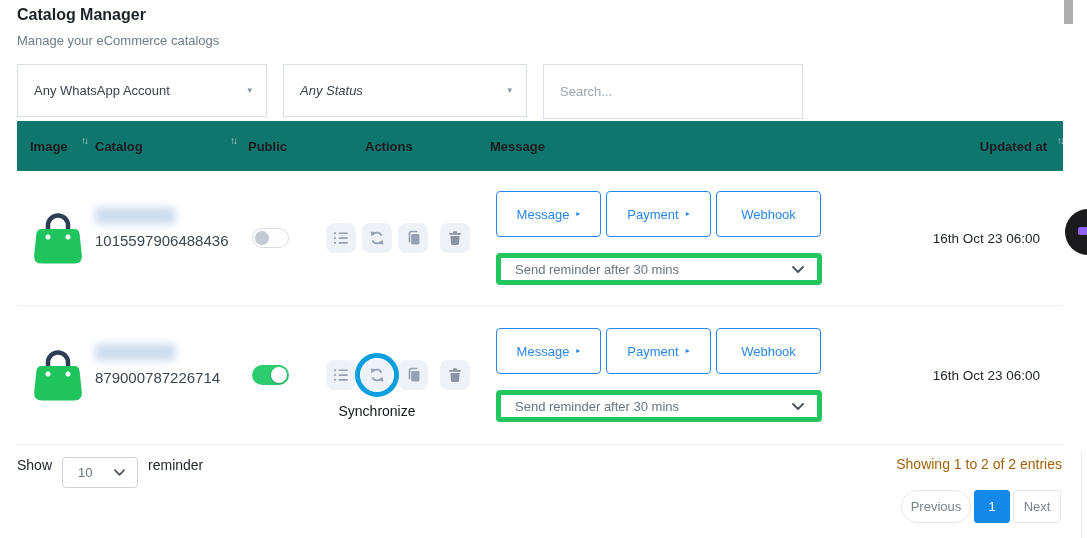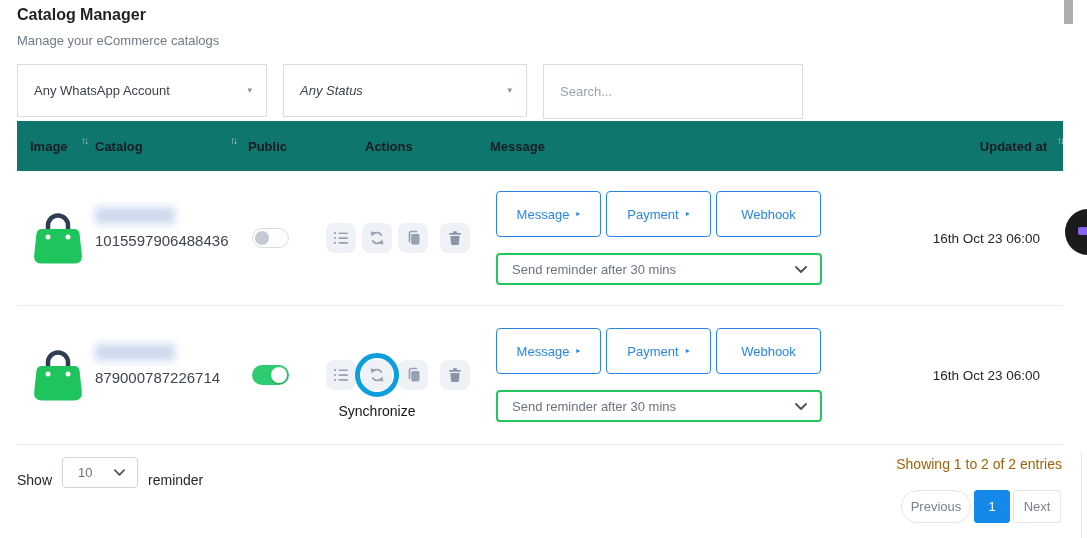--- a/index.html
+++ b/index.html
@@ -81,29 +81,29 @@
   
   .cell-settings-inner { display:flex; flex-direction:column; gap:16px; padding-left:6px; }
   .btn-row { display:flex; gap:5px; }
   .blue-btn {
     width:105px; height:46px; border:1px solid #2787e8; border-radius:4px; background:#fff;
     color:#2787e8; font-size:13px; display:flex; align-items:center; justify-content:center;
     gap:7px; cursor:pointer; font-family:inherit;
   }
   .caret-right { font-size:8px; line-height:1; }
   .reminder-select {
-    width:326px; height:32px; border:2px solid #22c55e; border-radius:4px; background:#fff;
+    width:326px; height:32px; border:5px solid #22c55e; border-radius:4px; background:#fff;
     display:flex; align-items:center; justify-content:space-between; padding:0 13px 0 14px;
     font-size:13px; color:#6a7380; cursor:pointer;
   }
 
   .cell-updated { justify-content:flex-end; padding-right:23px; font-size:13.5px; color:#23272c; }
 
   
-  .show-group { position:absolute; left:17px; top:457px; display:flex; align-items:flex-end; gap:10px; font-size:14px; color:#23272c; }
+  .show-group { position:absolute; left:17px; top:457px; display:flex; align-items:flex-start; gap:10px; font-size:14px; color:#23272c; }
   .page-size-select {
     width:76px; height:31px; border:1px solid #ced4da; border-radius:4px; background:#fff;
     display:flex; align-items:center; justify-content:space-between; padding:0 12px 0 15px;
     font-size:13px; color:#6a7380; cursor:pointer;
   }
   .summary { position:absolute; right:25px; top:456px; font-size:14px; color:#a16207; }
   .pagination { position:absolute; right:26px; top:490px; display:flex; gap:3px; }
   .page-btn {
     height:33px; display:flex; align-items:center; justify-content:center;
     border:1px solid #e3e7ea; background:#fff; color:#7a828b; font-size:13px;

